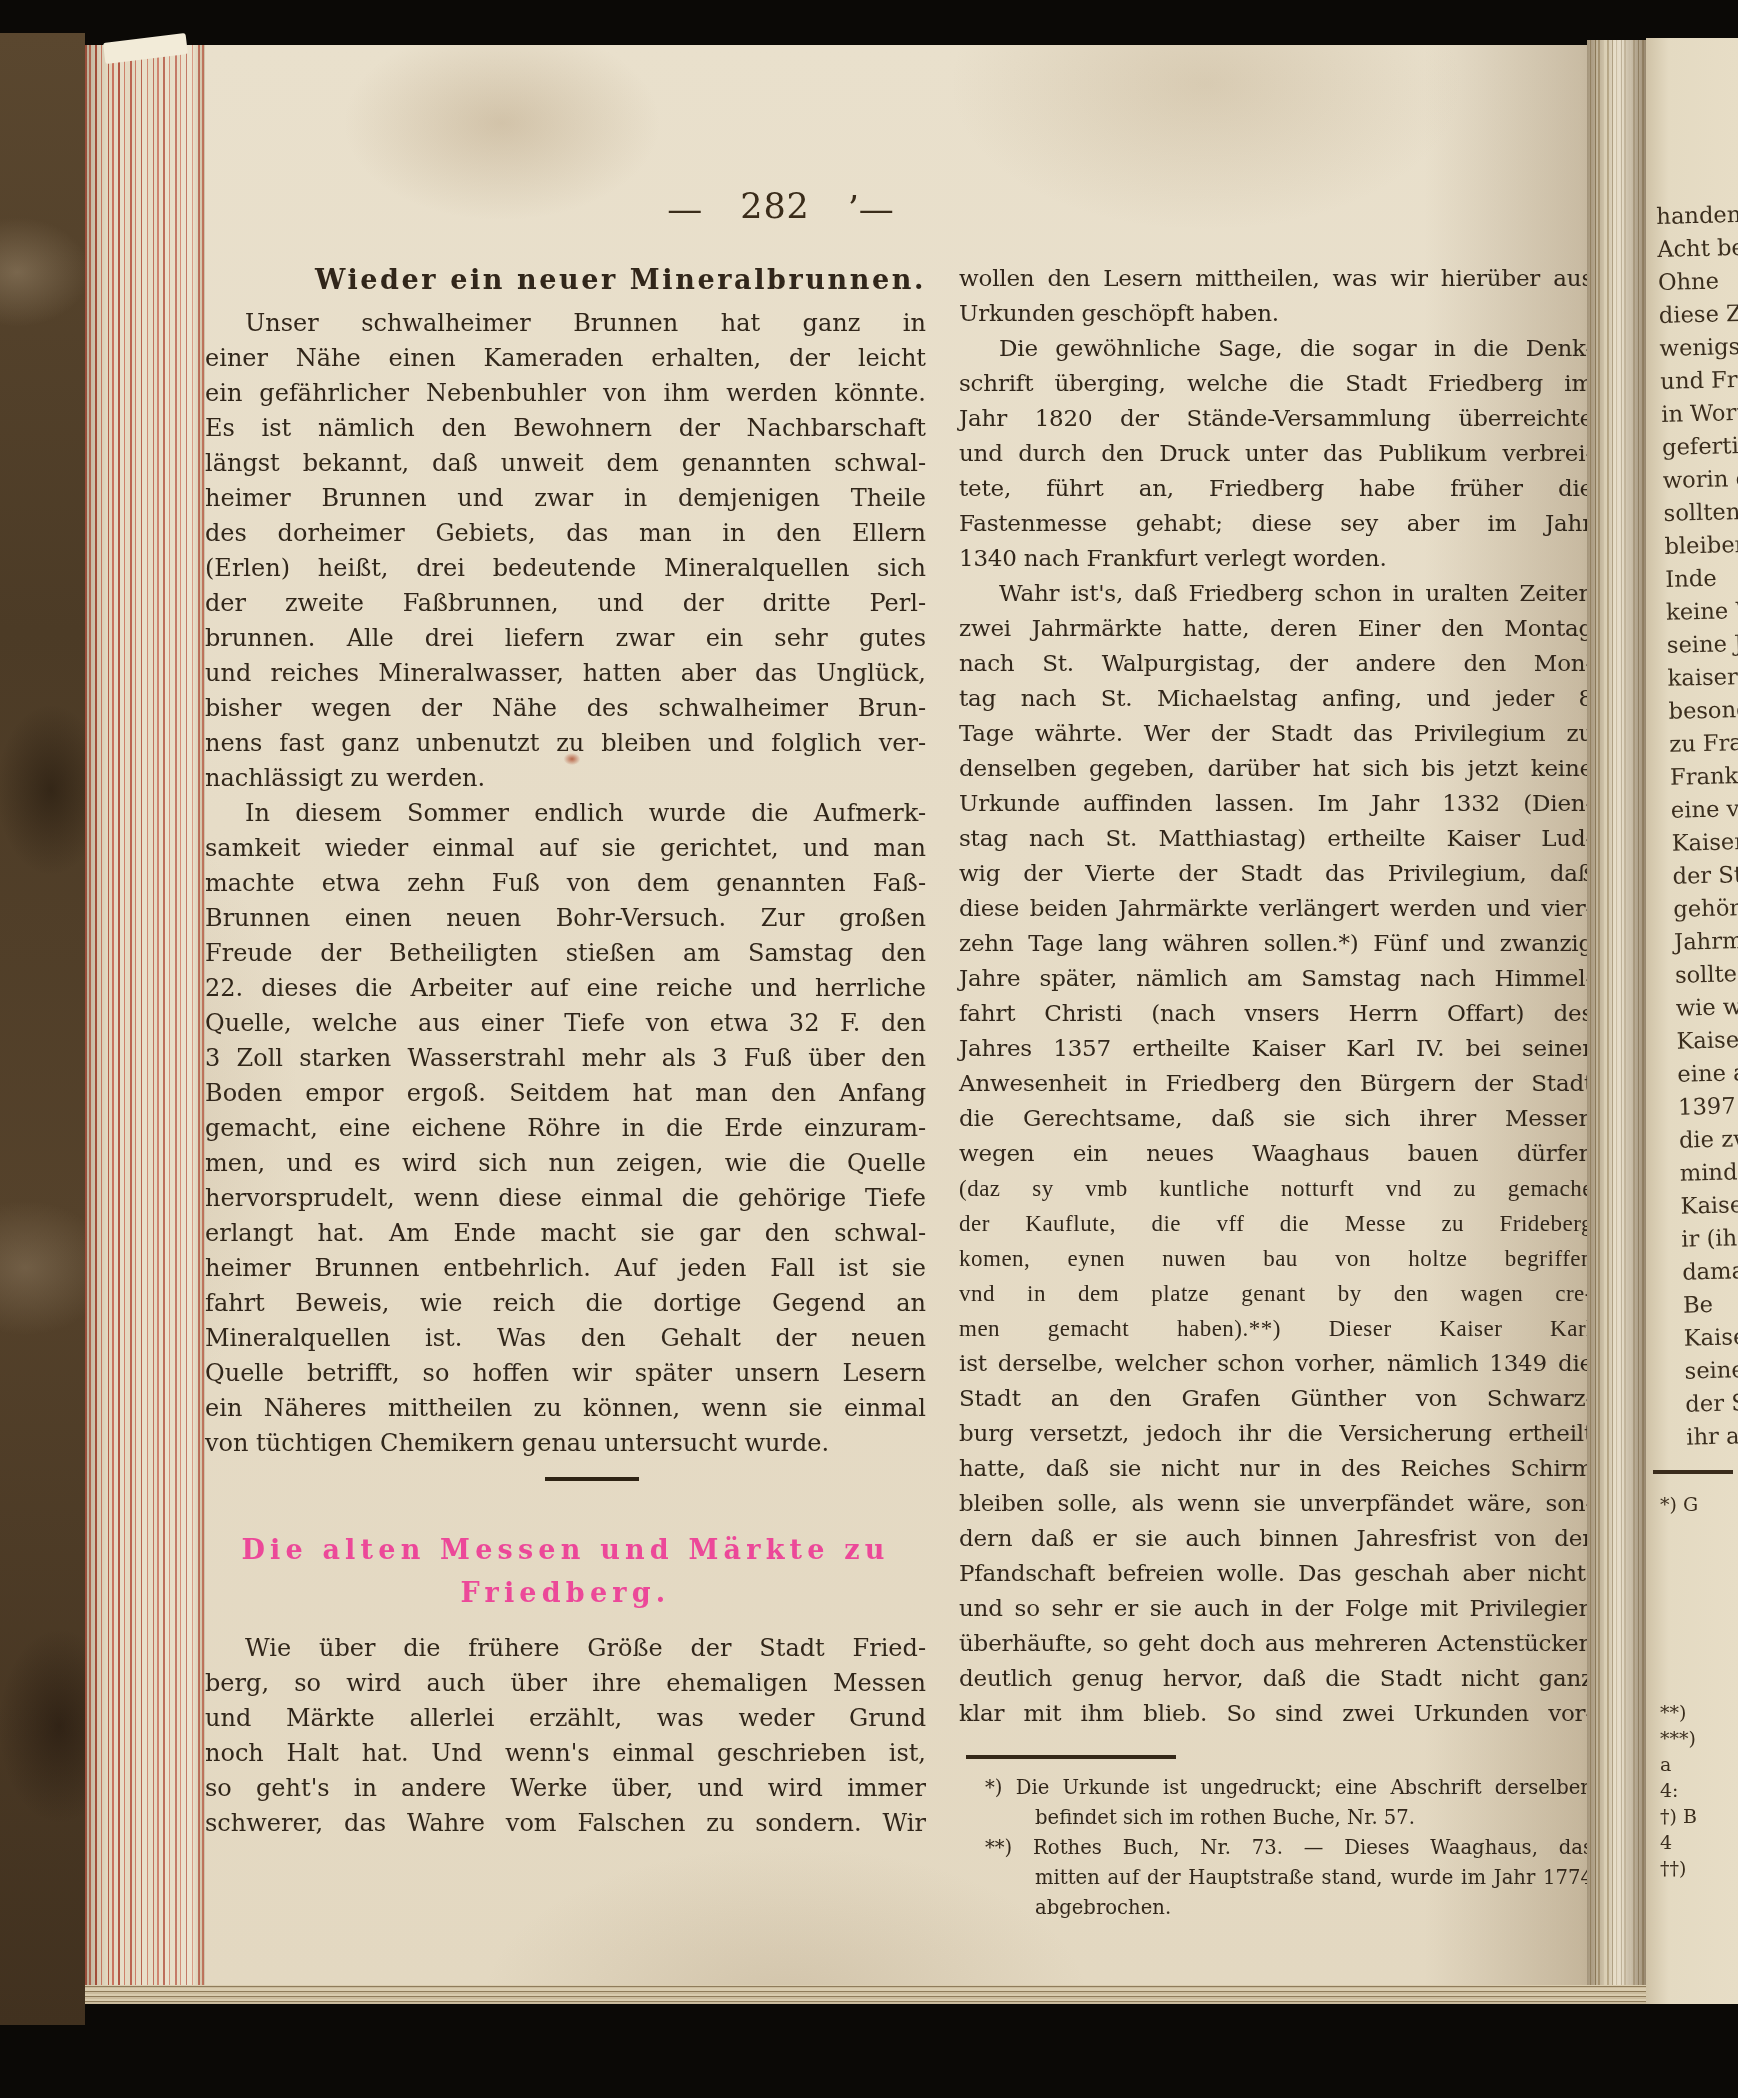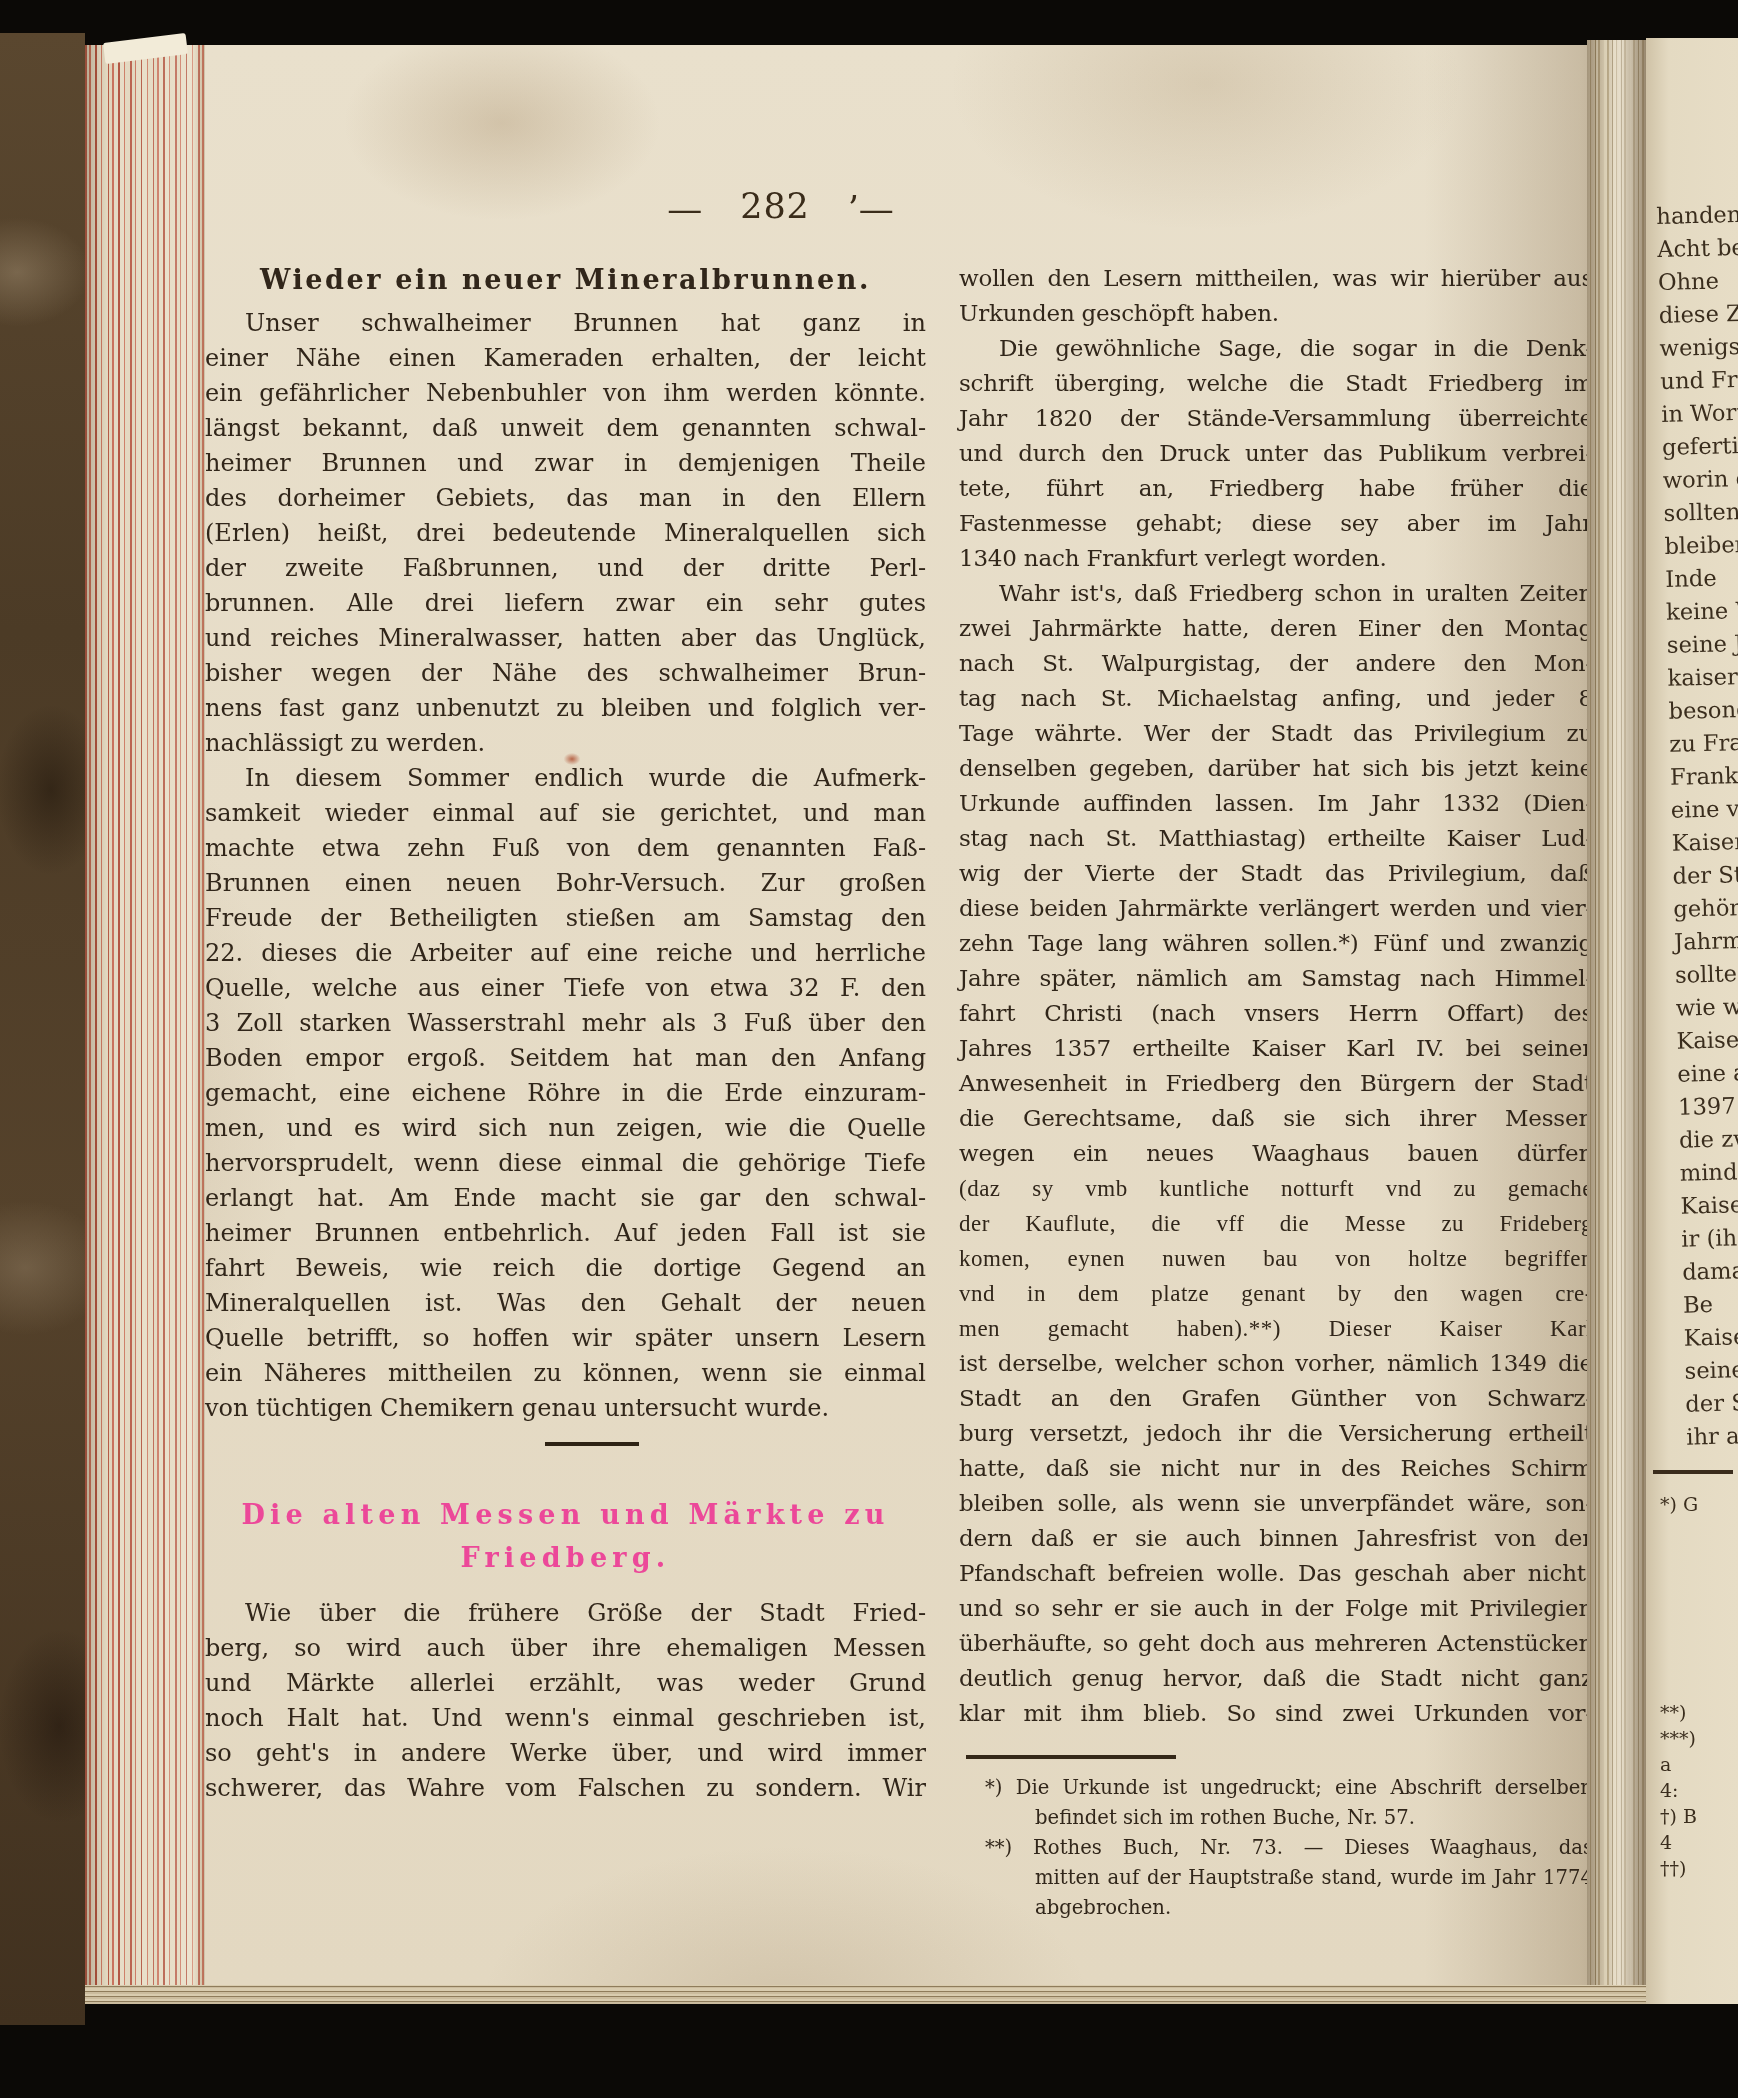--- a/index.html
+++ b/index.html
@@ -59,21 +59,21 @@
   
   .ink{color:#31261a;}
   .page-number{position:absolute;left:205px;top:189px;width:1152px;text-align:center;
     font-size:35px;color:#3a2c1a;letter-spacing:0.9px;}
   .page-number .dash{display:inline-block;margin:0 37px;transform:translateY(-3.5px);}
 
   .col{position:absolute;top:261px;}
   .col-left{left:205px;width:721px;}
   .col-right{left:959px;width:634px;}
 
-  .h1{font-size:27px;font-weight:bold;text-align:center;letter-spacing:2.6px;
+  .h1{font-size:27px;font-weight:bold;text-align:right;letter-spacing:2.6px;
       height:45px;line-height:38px;color:#31261a;}
   .line{font-size:24px;line-height:35px;height:35px;color:#31261a;
         text-align:justify;text-align-last:justify;overflow:visible;}
   .col-right .line{font-size:23px;letter-spacing:-0.2px;}
   .line.indent{text-indent:40px;}
   .line.last{text-align-last:left;}
   .line.antiqua{font-family:"Liberation Serif",serif;letter-spacing:0.5px;}
 
   .rule1{width:94px;height:4.3px;background:#2e2314;margin:15.6px 0 0 calc(50% - 21px);}
   .h2{margin-top:47px;font-size:27px;font-weight:bold;text-align:center;
@@ -101,20 +101,21 @@
   <div class="page-number ink">
     <span>—</span><span class="dash">282</span><span>ʼ—</span>
   </div>
 
   <div class="col col-left">
     <div class="h1">Wieder ein neuer Mineralbrunnen.</div>
     <div id="a1-body">
         <div class="line indent">Unser schwalheimer Brunnen hat ganz in</div>
         <div class="line">einer Nähe einen Kameraden erhalten, der leicht</div>
         <div class="line">ein gefährlicher Nebenbuhler von ihm werden könnte.</div>
+        <div class="line">Es ist nämlich den Bewohnern der Nachbarschaft</div>
         <div class="line">längst bekannt, daß unweit dem genannten schwal-</div>
         <div class="line">heimer Brunnen und zwar in demjenigen Theile</div>
         <div class="line">des dorheimer Gebiets, das man in den Ellern</div>
         <div class="line">(Erlen) heißt, drei bedeutende Mineralquellen sich</div>
         <div class="line">der zweite Faßbrunnen, und der dritte Perl-</div>
         <div class="line">brunnen.  Alle drei liefern zwar ein sehr gutes</div>
         <div class="line">und reiches Mineralwasser, hatten aber das Unglück,</div>
         <div class="line">bisher wegen der Nähe des schwalheimer Brun-</div>
         <div class="line">nens fast ganz unbenutzt zu bleiben und folglich ver-</div>
         <div class="line last">nachlässigt zu werden.</div>

